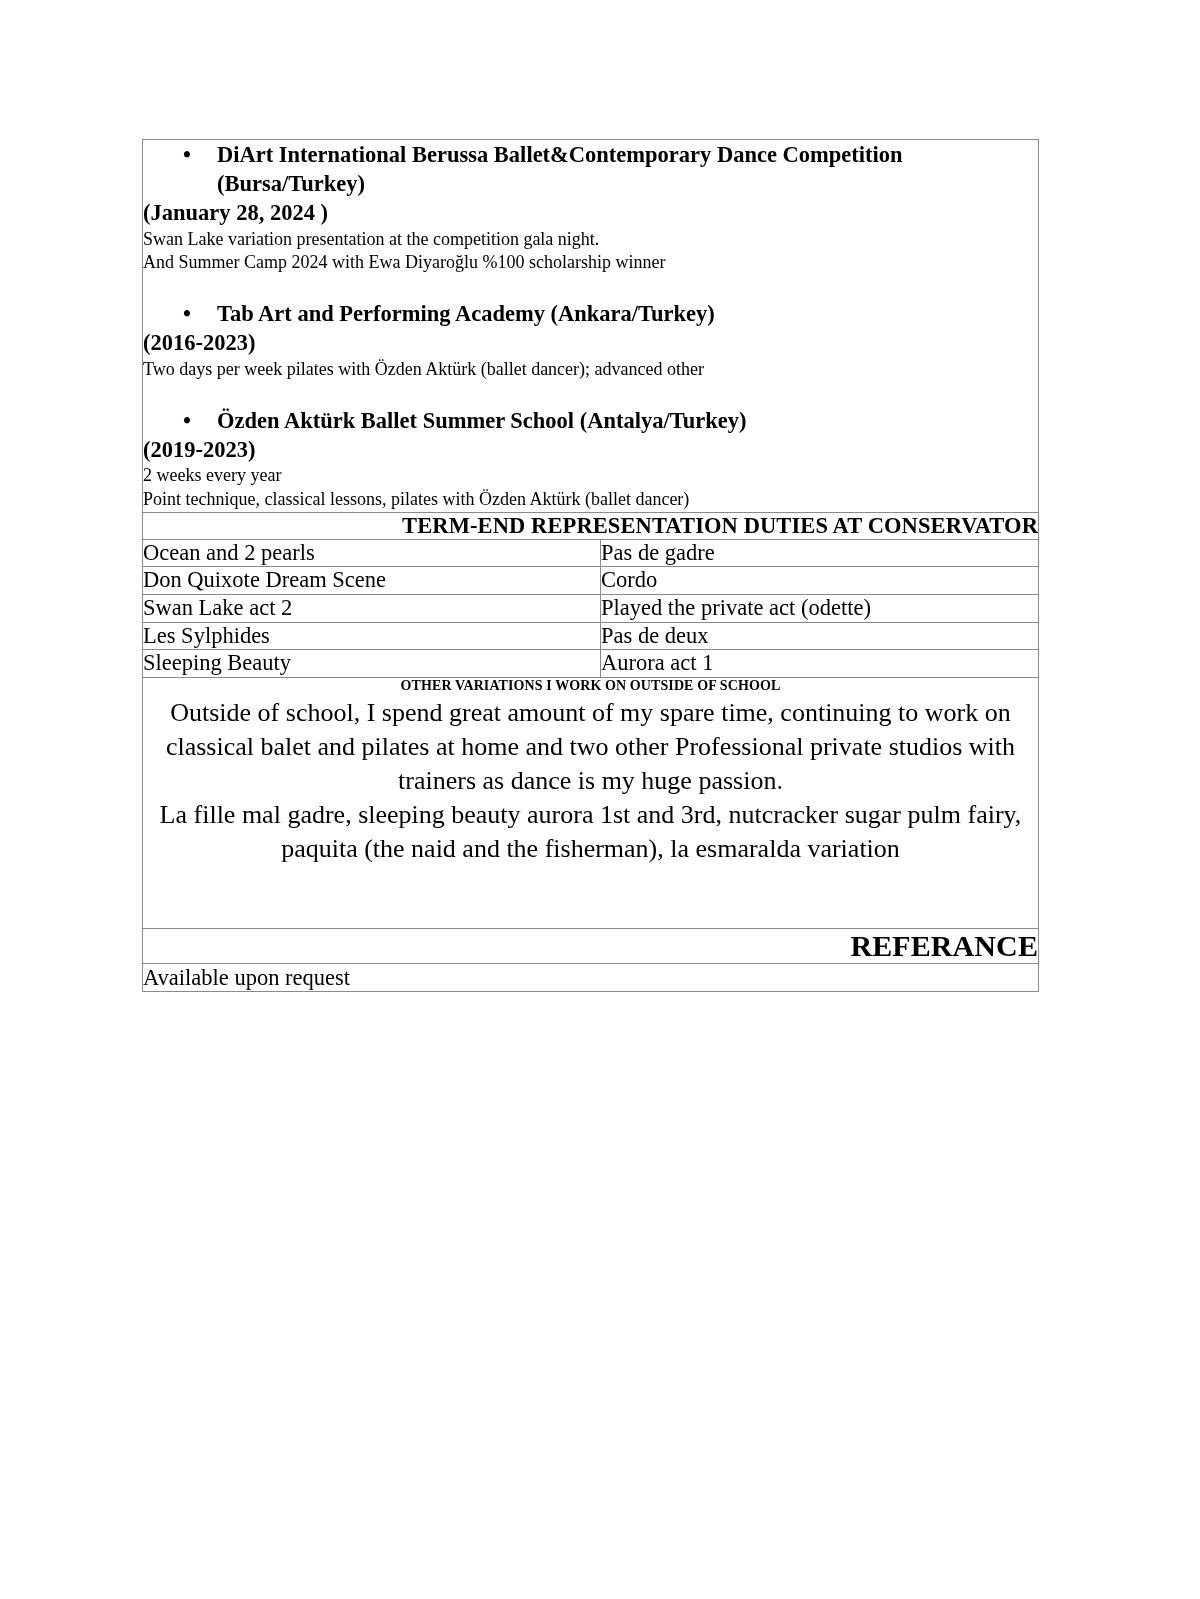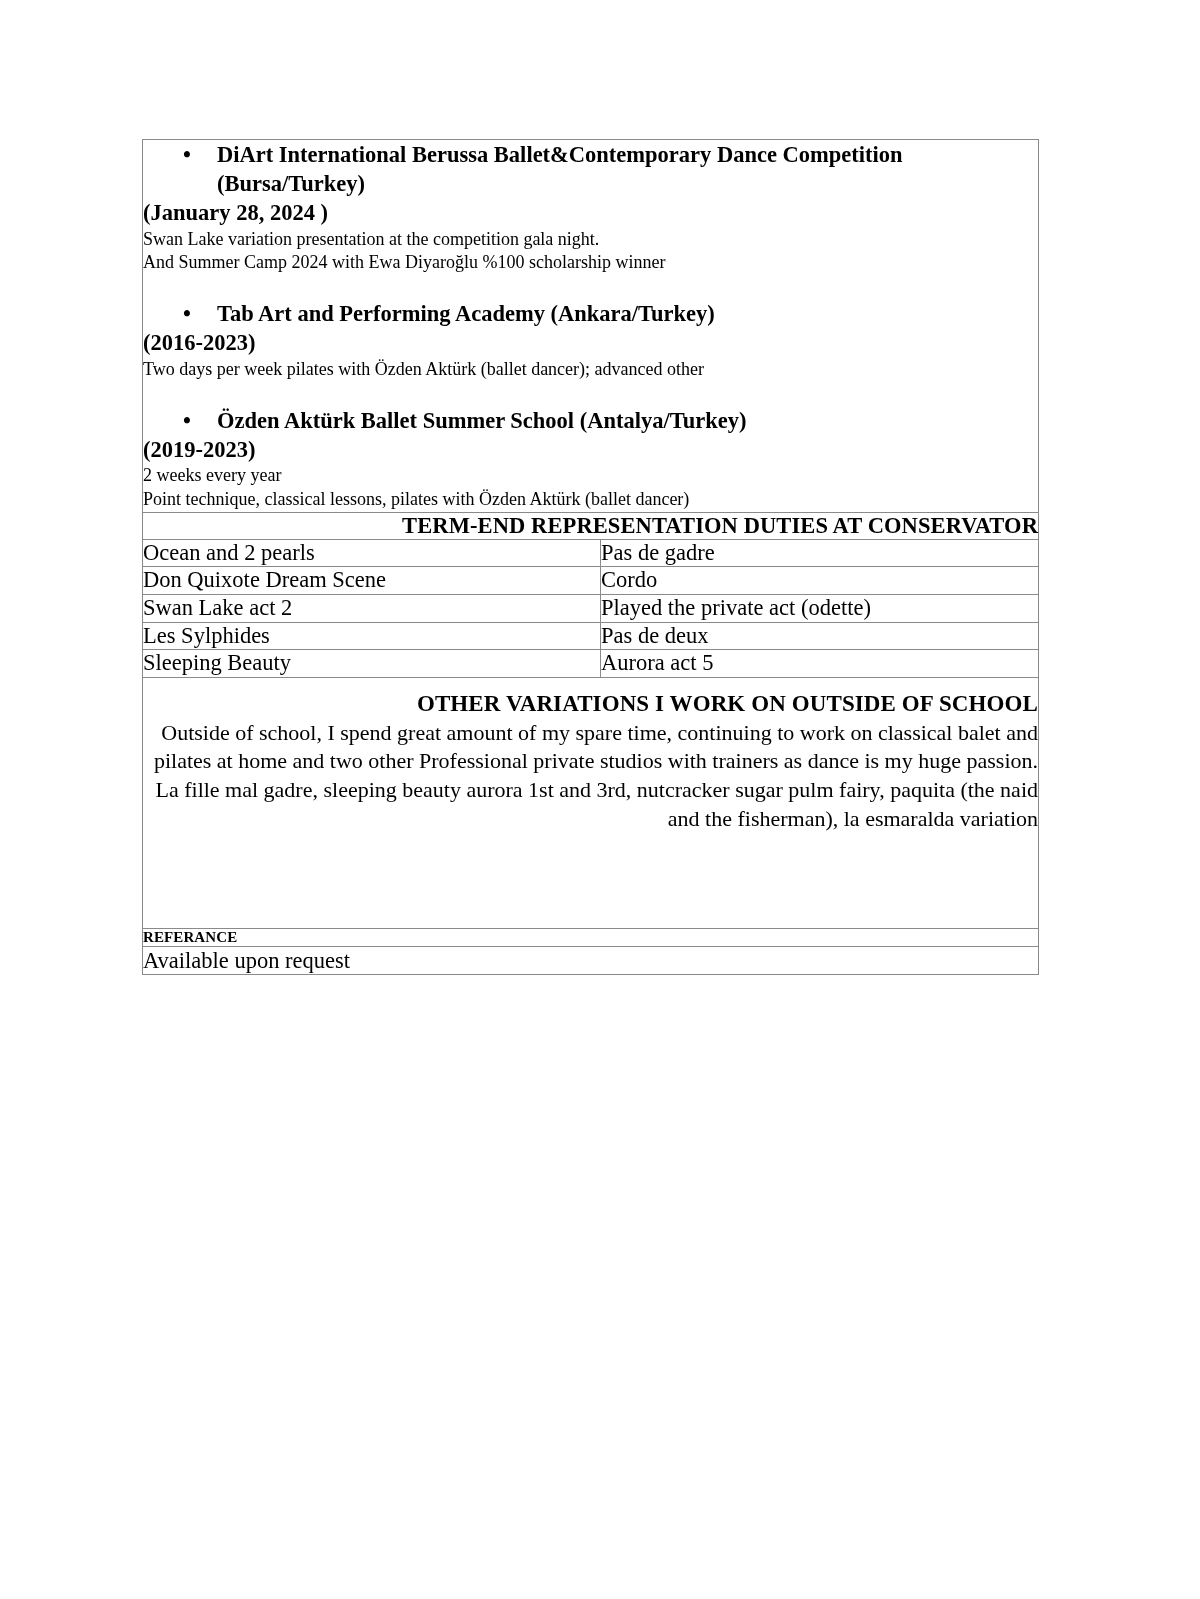--- a/index.html
+++ b/index.html
@@ -93,38 +93,37 @@
     line-height: 1.18;
     white-space: nowrap;
   }
 
   
   .var-cell {
     padding: 10px 8px 8px 8px;
     height: 250px;
   }
   .var-title {
-    text-align: right;
-    font-weight: bold;
-    font-size: 23px;
+    text-align: center;
+    font-weight: bold;
+    font-size: 14px;
     margin-bottom: 2px;
     letter-spacing: 0.1px;
-    margin-top: 13px;
   }
   .var-para {
-    font-size: 22px;
+    font-size: 26px;
     line-height: 1.31;
+    text-align: center;
+  }
+
+  
+  .ref-cell {
     text-align: right;
-  }
-
-  
-  .ref-cell {
-    text-align: left;
-    font-weight: bold;
-    font-size: 15px;
+    font-weight: bold;
+    font-size: 30px;
     padding: 16px 4px 18px 4px;
     letter-spacing: 0.1px;
   }
   .ref-body-cell {
     font-size: 22.5px;
     padding: 34px 8px 32px 8px;
     line-height: 1.2;
   }
 </style>
 </head>
@@ -189,21 +188,21 @@
       <tr>
         <td class="duty-cell">Swan Lake act 2</td>
         <td class="duty-cell">Played the private act (odette)</td>
       </tr>
       <tr>
         <td class="duty-cell">Les Sylphides</td>
         <td class="duty-cell">Pas de deux</td>
       </tr>
       <tr>
         <td class="duty-cell">Sleeping Beauty</td>
-        <td class="duty-cell">Aurora act 5</td>
+        <td class="duty-cell">Aurora act 1</td>
       </tr>
 
       <tr>
         <td class="var-cell" colspan="2">
           <div class="var-title">OTHER VARIATIONS I WORK ON OUTSIDE OF SCHOOL</div>
           <div class="var-para">Outside of school, I spend great amount of my spare time, continuing to work on classical balet and pilates at home and two other Professional private studios with trainers as dance is my huge passion.</div>
           <div class="var-para">La fille mal gadre, sleeping beauty aurora 1st and 3rd, nutcracker sugar pulm fairy, paquita (the naid and the fisherman), la esmaralda variation</div>
         </td>
       </tr>
 

